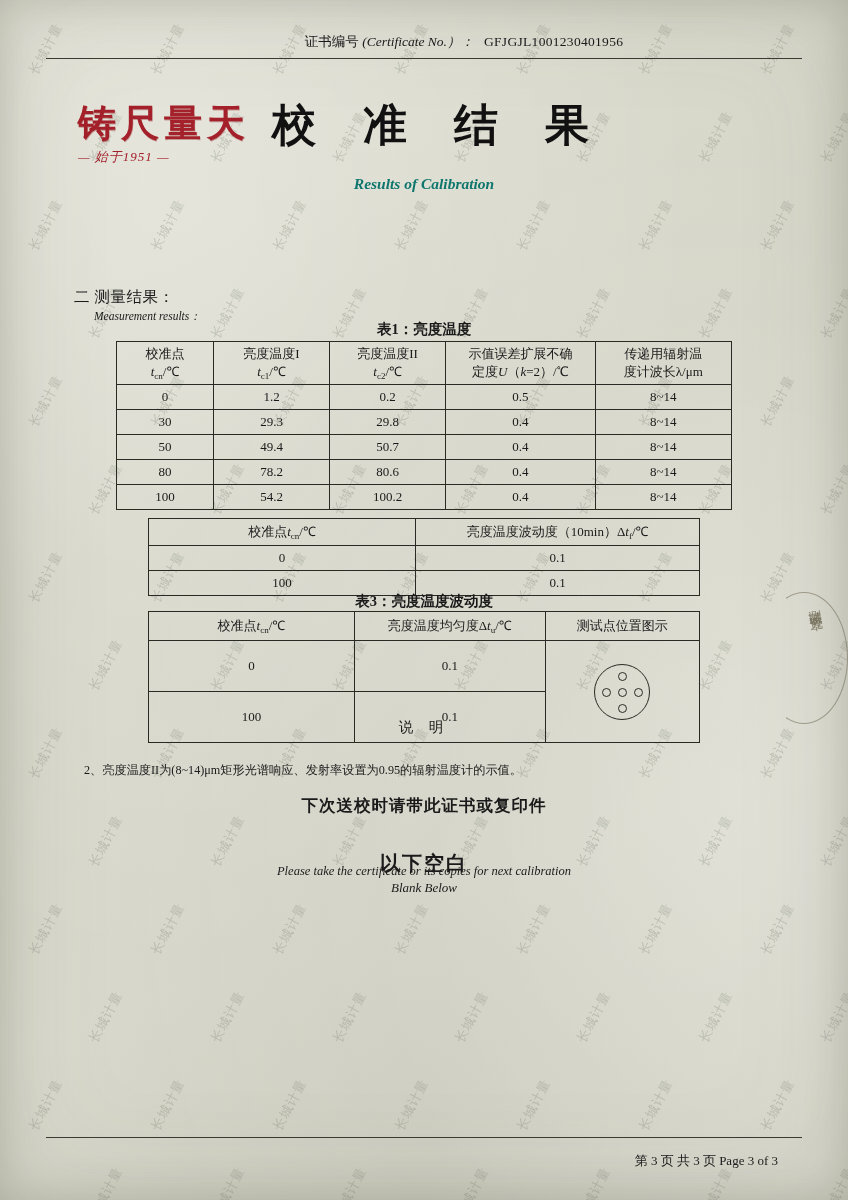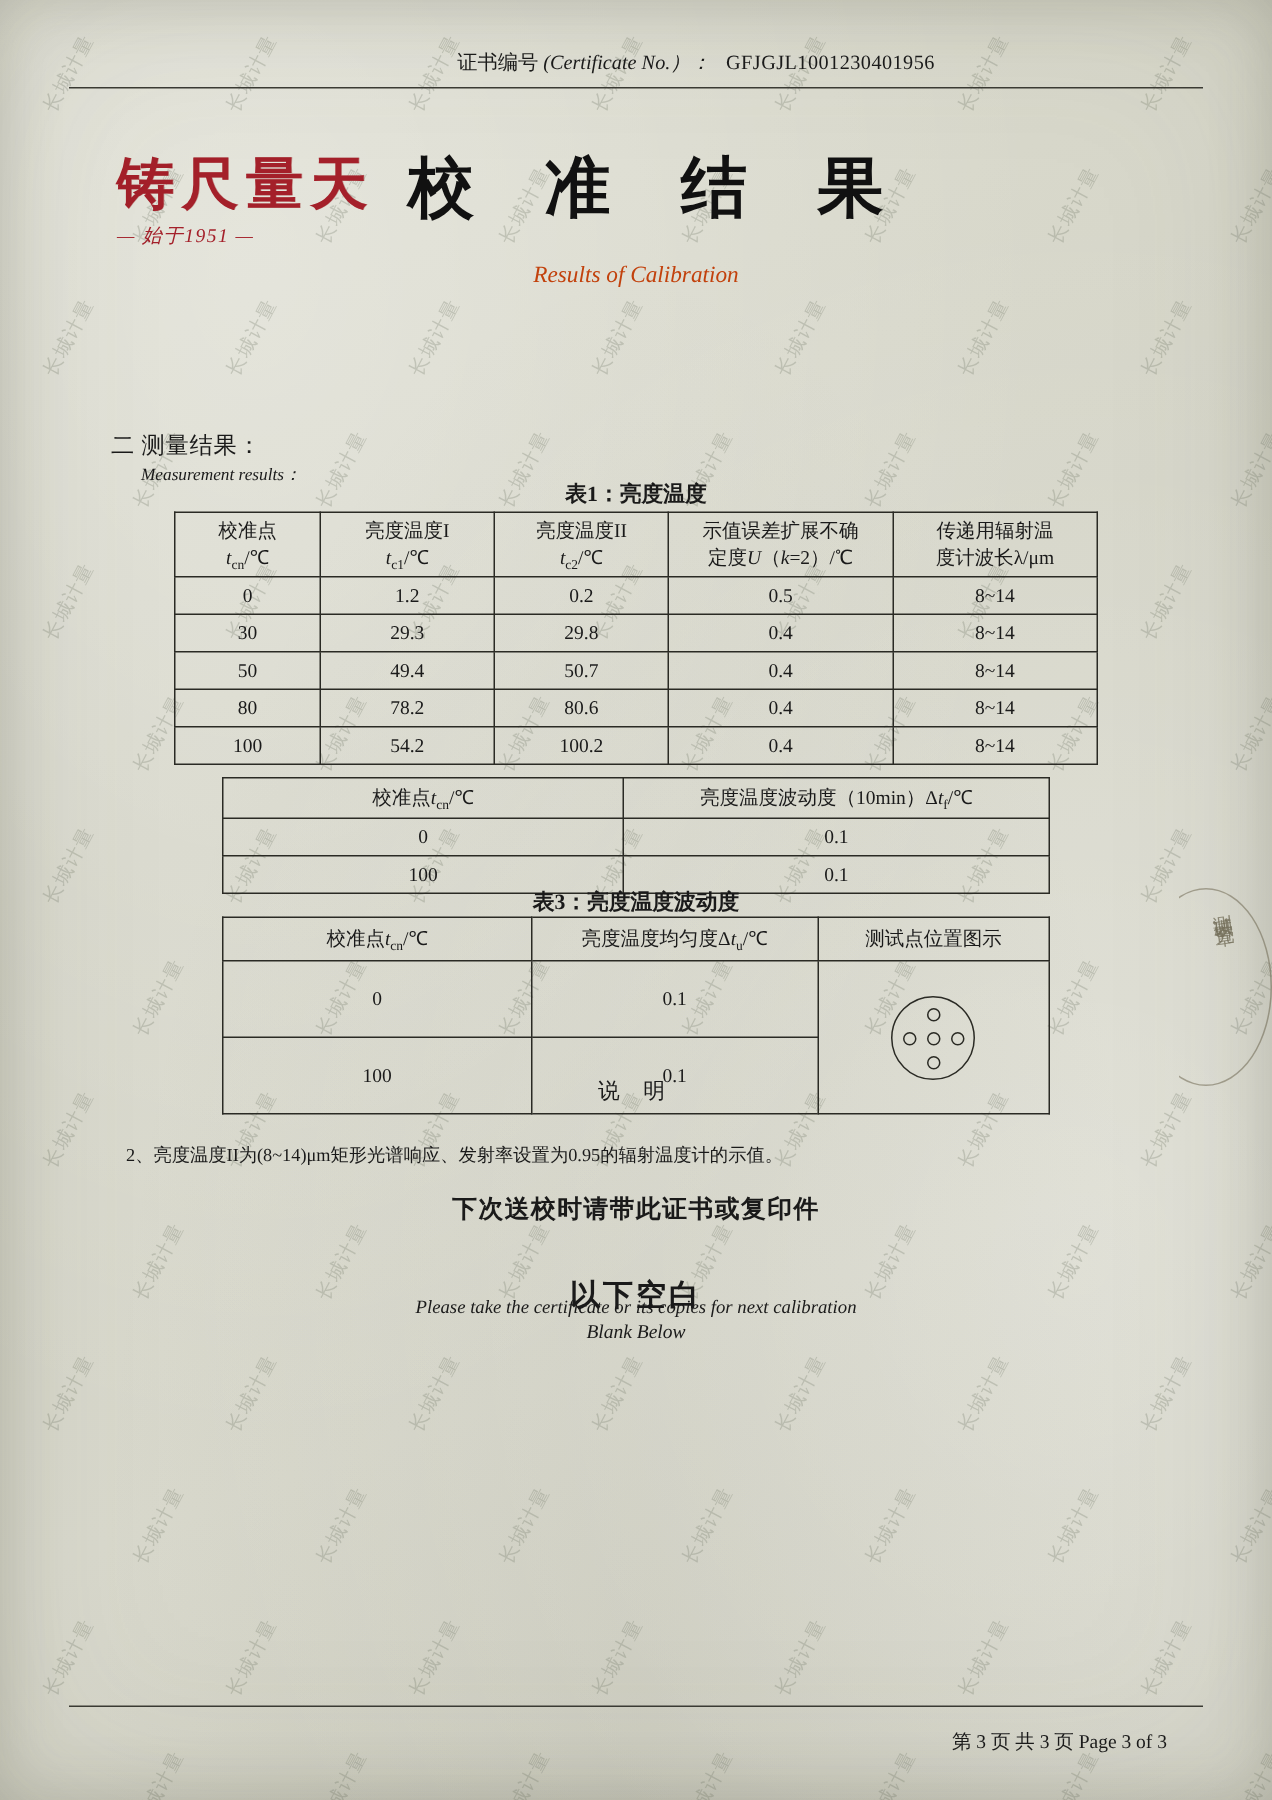--- a/index.html
+++ b/index.html
@@ -120,21 +120,22 @@
     color: #111;
   }
   .title-sub {
     position: absolute;
     top: 175px;
     left: 0;
     width: 100%;
     text-align: center;
     font-style: italic;
     font-size: 15.5px;
-    color: #c2410c;
+    color: #0f766e;
+    font-weight: bold;
   }
 
   
   .sec {
     position: absolute;
     left: 74px;
   }
   .sec .cn {
     font-size: 15.5px;
     letter-spacing: 0.5px;

